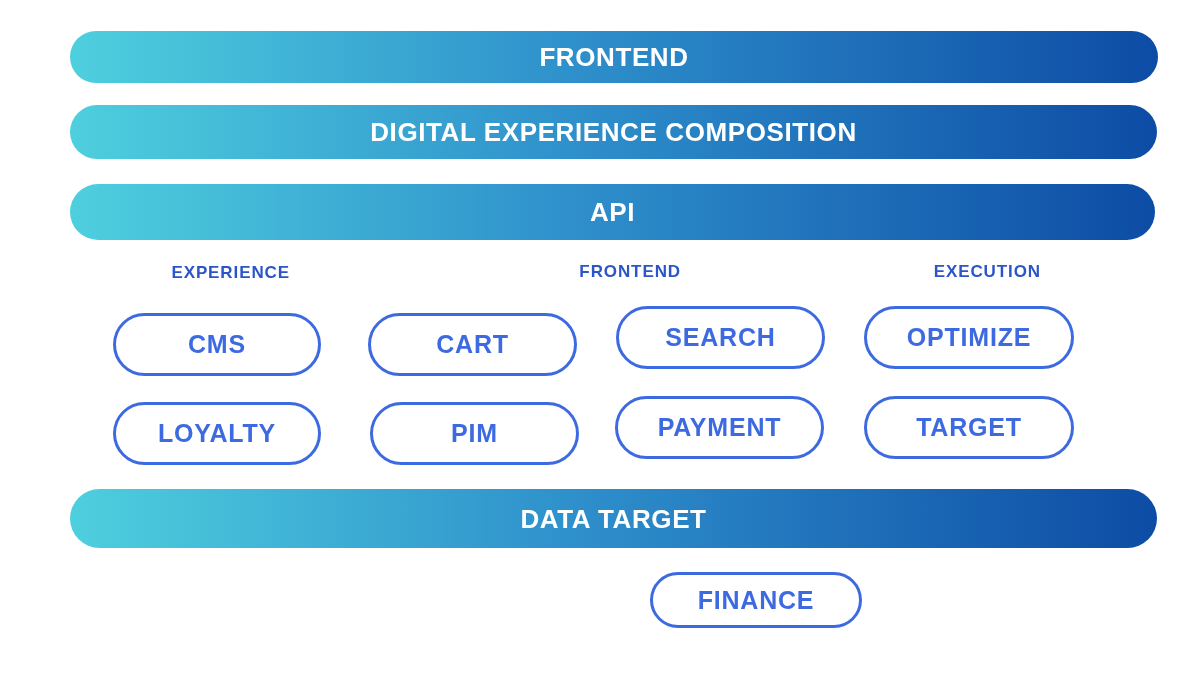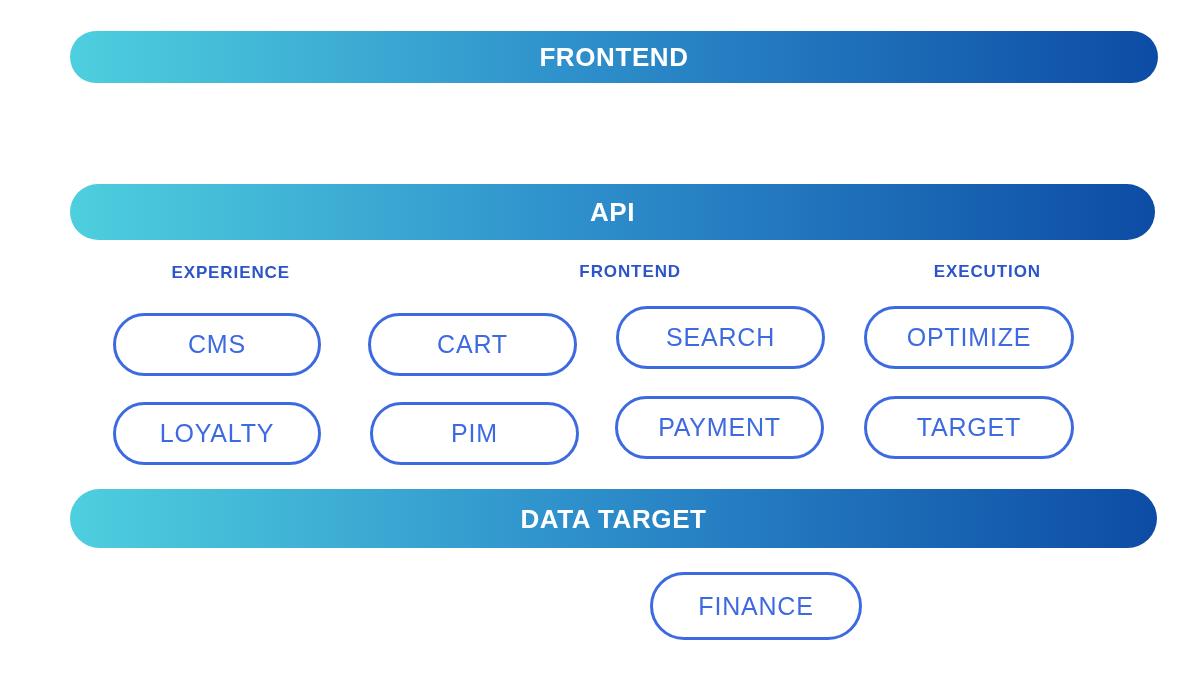--- a/index.html
+++ b/index.html
@@ -74,50 +74,53 @@
     display: flex;
     align-items: center;
     justify-content: center;
     box-sizing: border-box;
     background: #ffffff;
     border: 3px solid var(--pill-color);
     border-radius: 999px;
   }
   .pill .pill-label {
     color: var(--pill-color);
-    font-weight: normal;
+    font-weight: bold;
     font-size: 25px;
     letter-spacing: 0.8px;
     white-space: nowrap;
     line-height: 1;
   }
 
   
   #pill-cms      { left: 113px; top: 313px; width: 208px; height: 63px; }
   #pill-cart     { left: 368px; top: 313px; width: 209px; height: 63px; }
   #pill-search   { left: 616px; top: 306px; width: 209px; height: 63px; }
   #pill-optimize { left: 864px; top: 306px; width: 210px; height: 63px; }
   
   #pill-loyalty  { left: 113px; top: 402px; width: 208px; height: 63px; }
   #pill-pim      { left: 370px; top: 402px; width: 209px; height: 63px; }
   #pill-payment  { left: 615px; top: 396px; width: 209px; height: 63px; }
   #pill-target   { left: 864px; top: 396px; width: 210px; height: 63px; }
   
   #pill-erp      { left: 370px; top: 572px; width: 210px; height: 64px; }
-  #pill-finance  { left: 650px; top: 572px; width: 212px; height: 68px; }
+  #pill-finance  { left: 650px; top: 572px; width: 212px; height: 56px; }
 </style>
 </head>
 <body>
 
 <div id="canvas" style="background: rgb(255, 255, 255);">
 
   <div class="layer-bar" id="bar-frontend" style="--c-start: #4ECFDE; --c-mid: #2E8FCB; --c-end: #0D4CA5;">
     <span class="layer-label" style="color: rgb(255, 255, 255);">FRONTEND</span>
   </div>
 
+  <div class="layer-bar" id="bar-dxc" style="--c-start: #4ECFDE; --c-mid: #2E8FCB; --c-end: #0D4CA5;">
+    <span class="layer-label" style="color: rgb(255, 255, 255);">DIGITAL EXPERIENCE COMPOSITION</span>
+  </div>
 
   <div class="layer-bar" id="bar-api" style="--c-start: #4ECFDE; --c-mid: #2E8FCB; --c-end: #0D4CA5;">
     <span class="layer-label" style="color: rgb(255, 255, 255);">API</span>
   </div>
 
   <div class="category-label" id="cat-experience" style="--cat-color: #2B55C8;">EXPERIENCE</div>
   <div class="category-label" id="cat-commerce" style="--cat-color: #2B55C8;">FRONTEND</div>
   <div class="category-label" id="cat-execution" style="--cat-color: #2B55C8;">EXECUTION</div>
 
   <div class="pill" id="pill-cms" style="--pill-color: #3D6AE0;">

